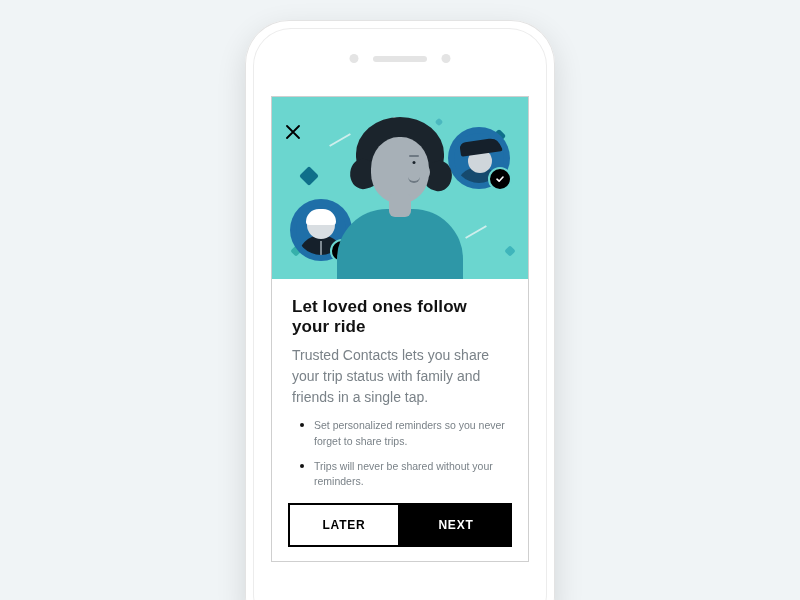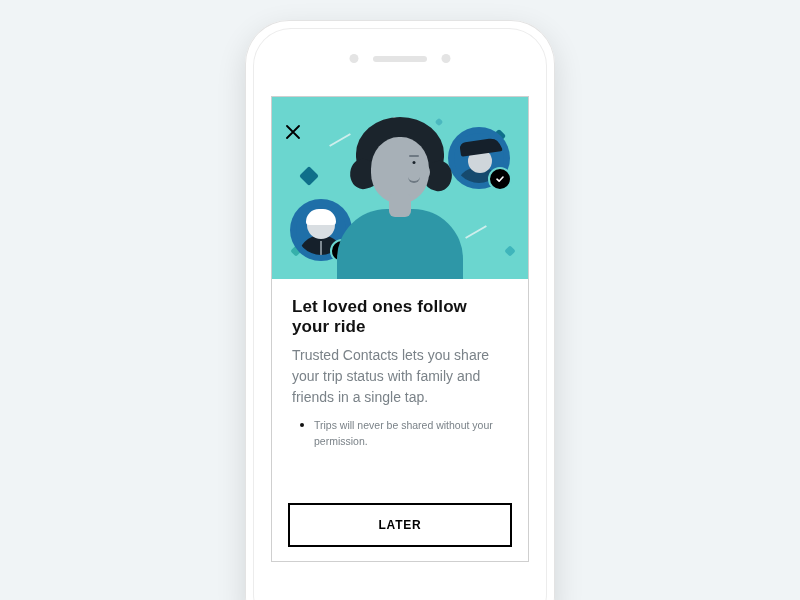--- a/index.html
+++ b/index.html
@@ -152,27 +152,31 @@
               <div class="brow"></div>
               <div class="eye"></div>
               <div class="mouth"></div>
             </div>
           </div>
 
           <div class="content">
             <div class="title">Let loved ones follow your ride</div>
             <p class="desc">Trusted Contacts lets you share your trip status with family and friends in a single tap.</p>
             <ul class="bul">
-              <li>Trips will never be shared without your permission.</li>
+              <li>Set personalized reminders so you never forget to share trips.</li>
+              <li>Trips will never be shared without your reminders.</li>
             </ul>
           </div>
 
           <div class="footer">
             <div class="btn secondary">
               <span>LATER</span>
+            </div>
+            <div class="btn primary">
+              <span>NEXT</span>
             </div>
           </div>
 
         </div>
       </div>
     </div>
   </div>
 </div>
 
 </body></html>

